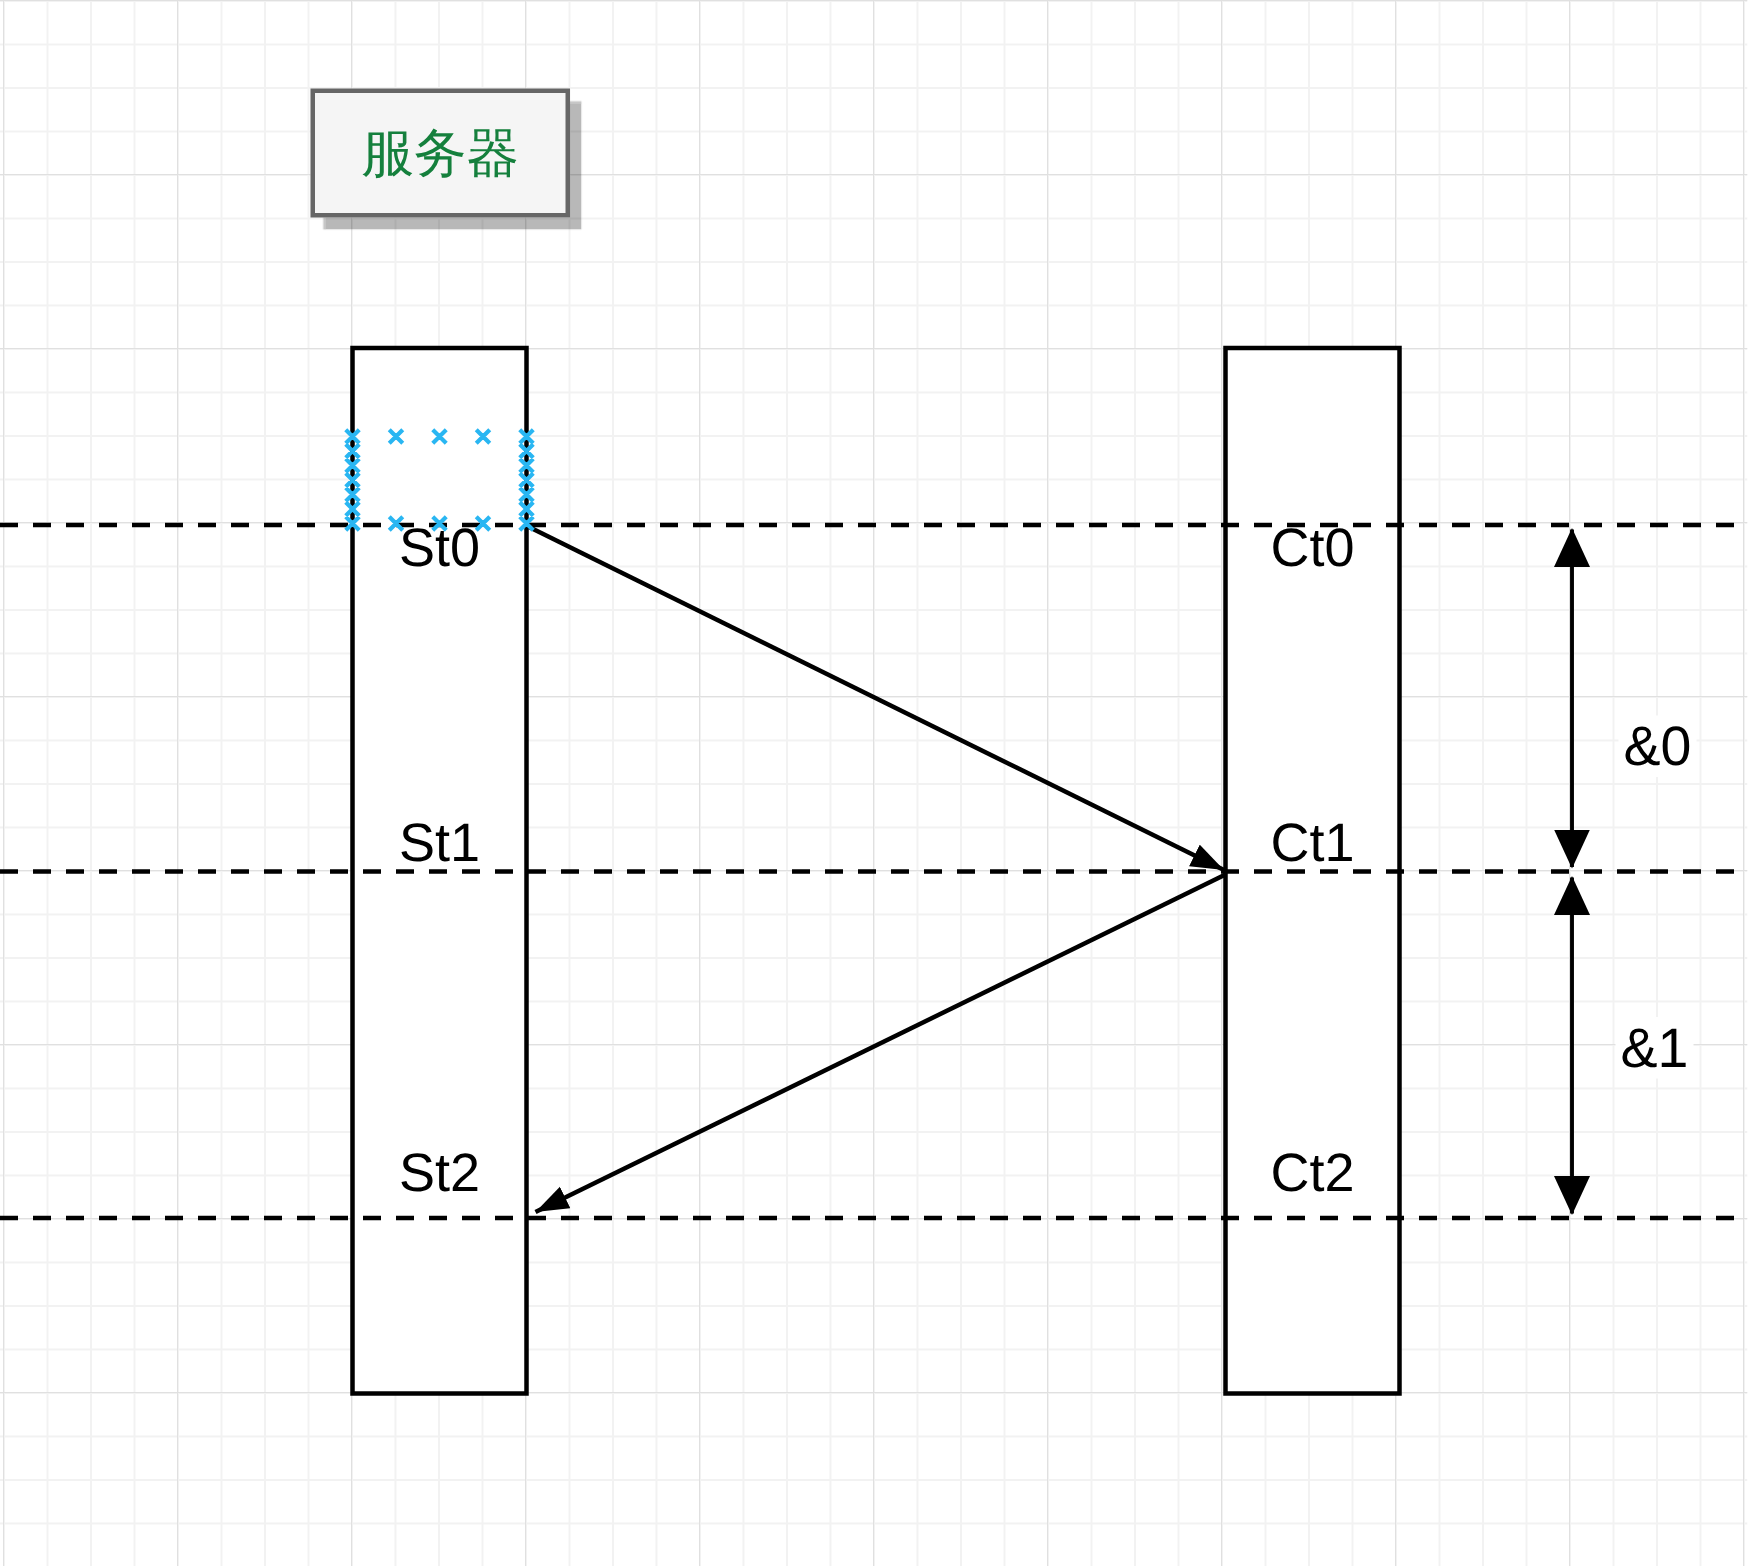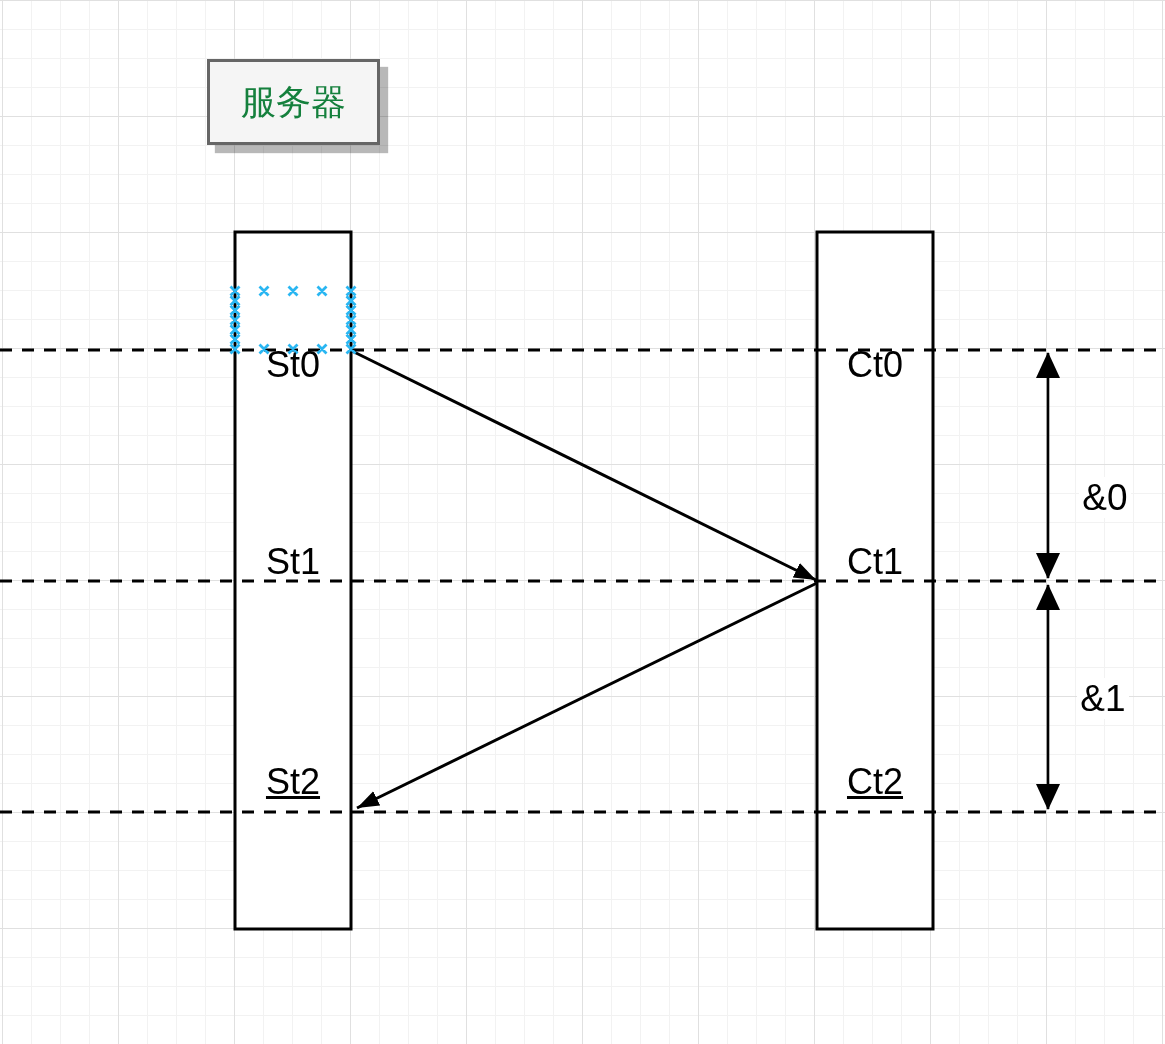--- a/index.html
+++ b/index.html
@@ -40,21 +40,21 @@
   #server-box{left:207px;top:59px;}
   #client-box{left:787px;top:59px;}
   .state-label{
     position:absolute;width:116px;text-align:center;
     font-size:36px;line-height:36px;color:#000000;white-space:nowrap;
   }
   .col-server{left:235px;}
   .col-client{left:817px;}
   .row-0{top:300px;margin-top:47px;}
   .row-1{top:532px;margin-top:12px;}
-  .row-2{top:764px;text-decoration:underline;}
+  .row-2{top:764px;}
   .interval-label{
     position:absolute;width:100px;text-align:center;
     font-size:37px;line-height:40px;color:#000000;
   }
   .interval-label span{background:#ffffff;padding:0 3px;}
   #amp0{left:1055px;top:478px;}
   #amp1{left:1053px;top:679px;}
 </style>
 </head>
 <body>

